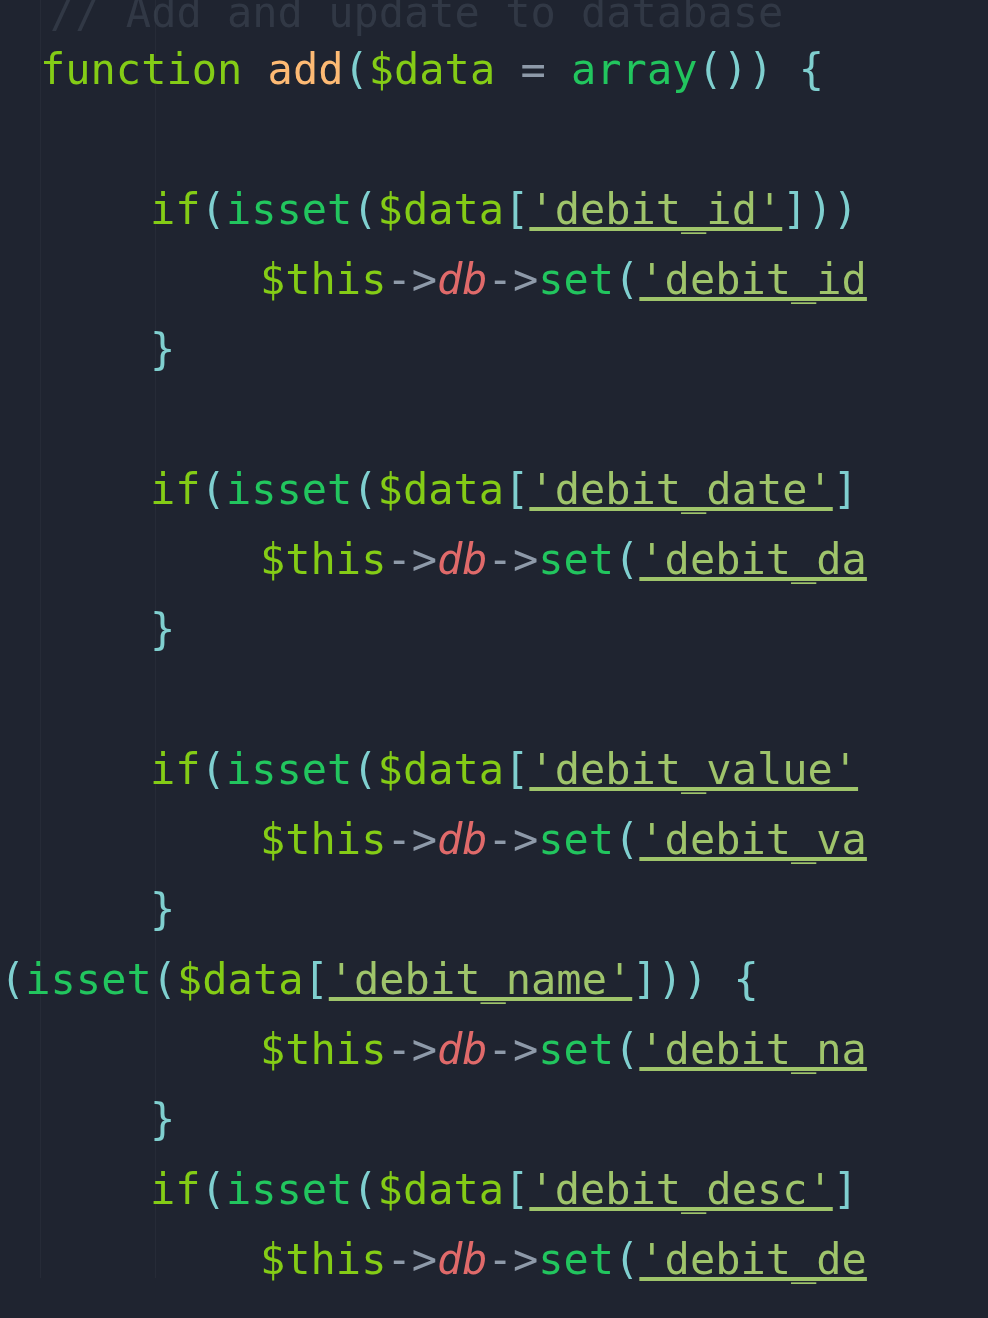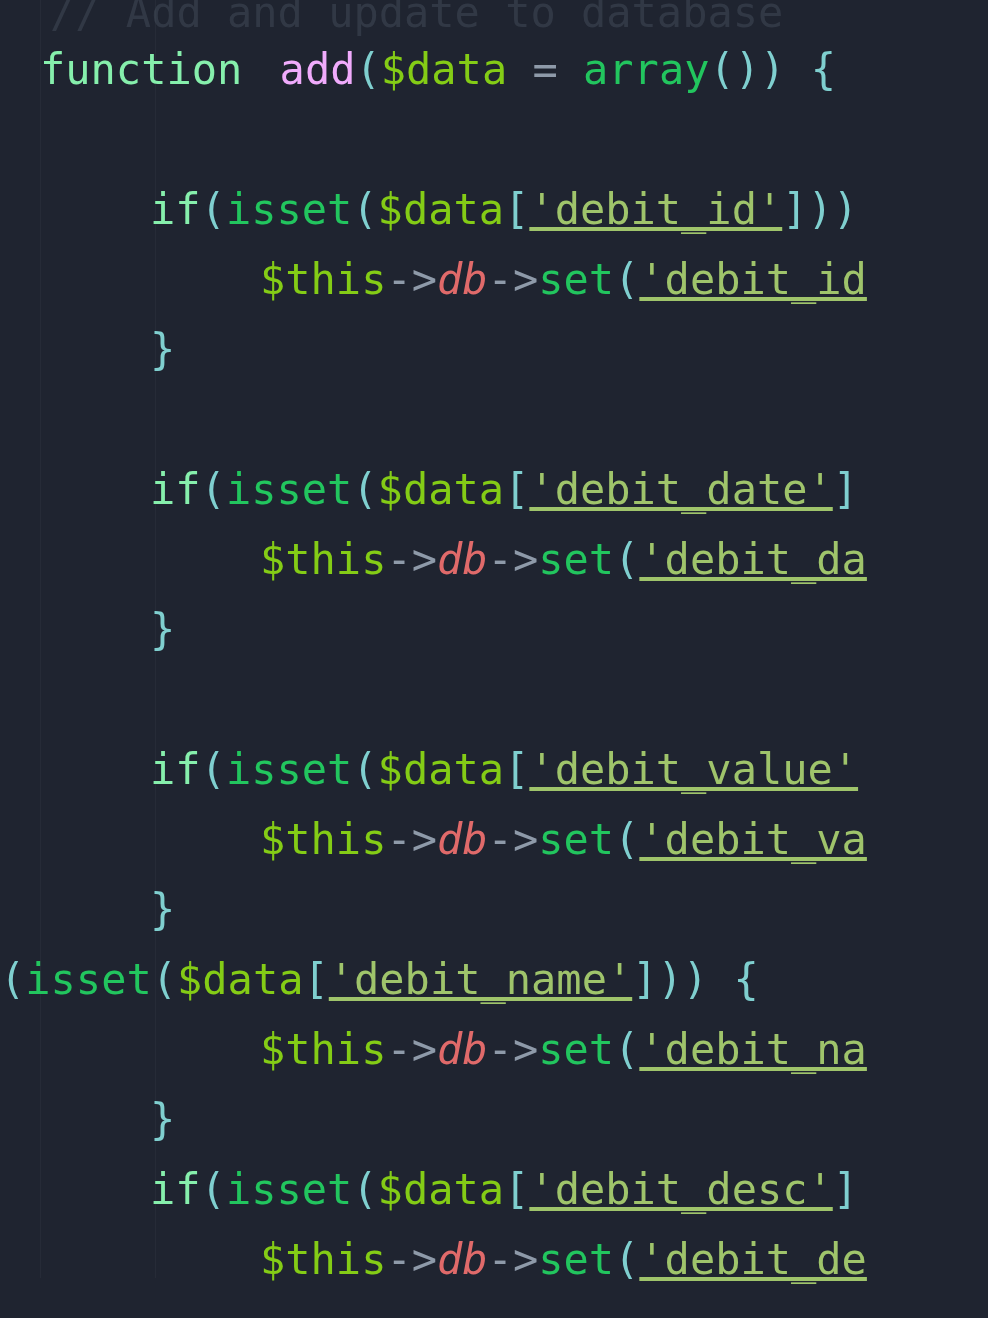--- a/index.html
+++ b/index.html
@@ -27,22 +27,22 @@
   .code {
     position: absolute;
     left: 0;
     top: 0;
     white-space: pre;
     font-size: 42px;
     line-height: 70px;
     color: #bbbbbb;
     filter: blur(0.6px);
   }
-  .tok-keyword   { color: #86efac; }
-  .tok-funcname  { color: #f0abfc; margin-left: 12px; }
+  .tok-keyword   { color: #84cc16; }
+  .tok-funcname  { color: #fdba74; }
   .tok-funccall  { color: #22c55e; }
   .tok-var       { color: #84cc16; }
   .tok-prop      { color: #e06a6a; font-style: italic; }
   .tok-string    { color: #9fc46b; text-decoration: underline; }
   .tok-punct     { color: #8e9aa9; }
   .tok-brace     { color: #7fcfcf; }
   .tok-arr       { color: #8e9aa9; }
   .tok-comment   { color: #555f6d; }
 </style>
 </head>

